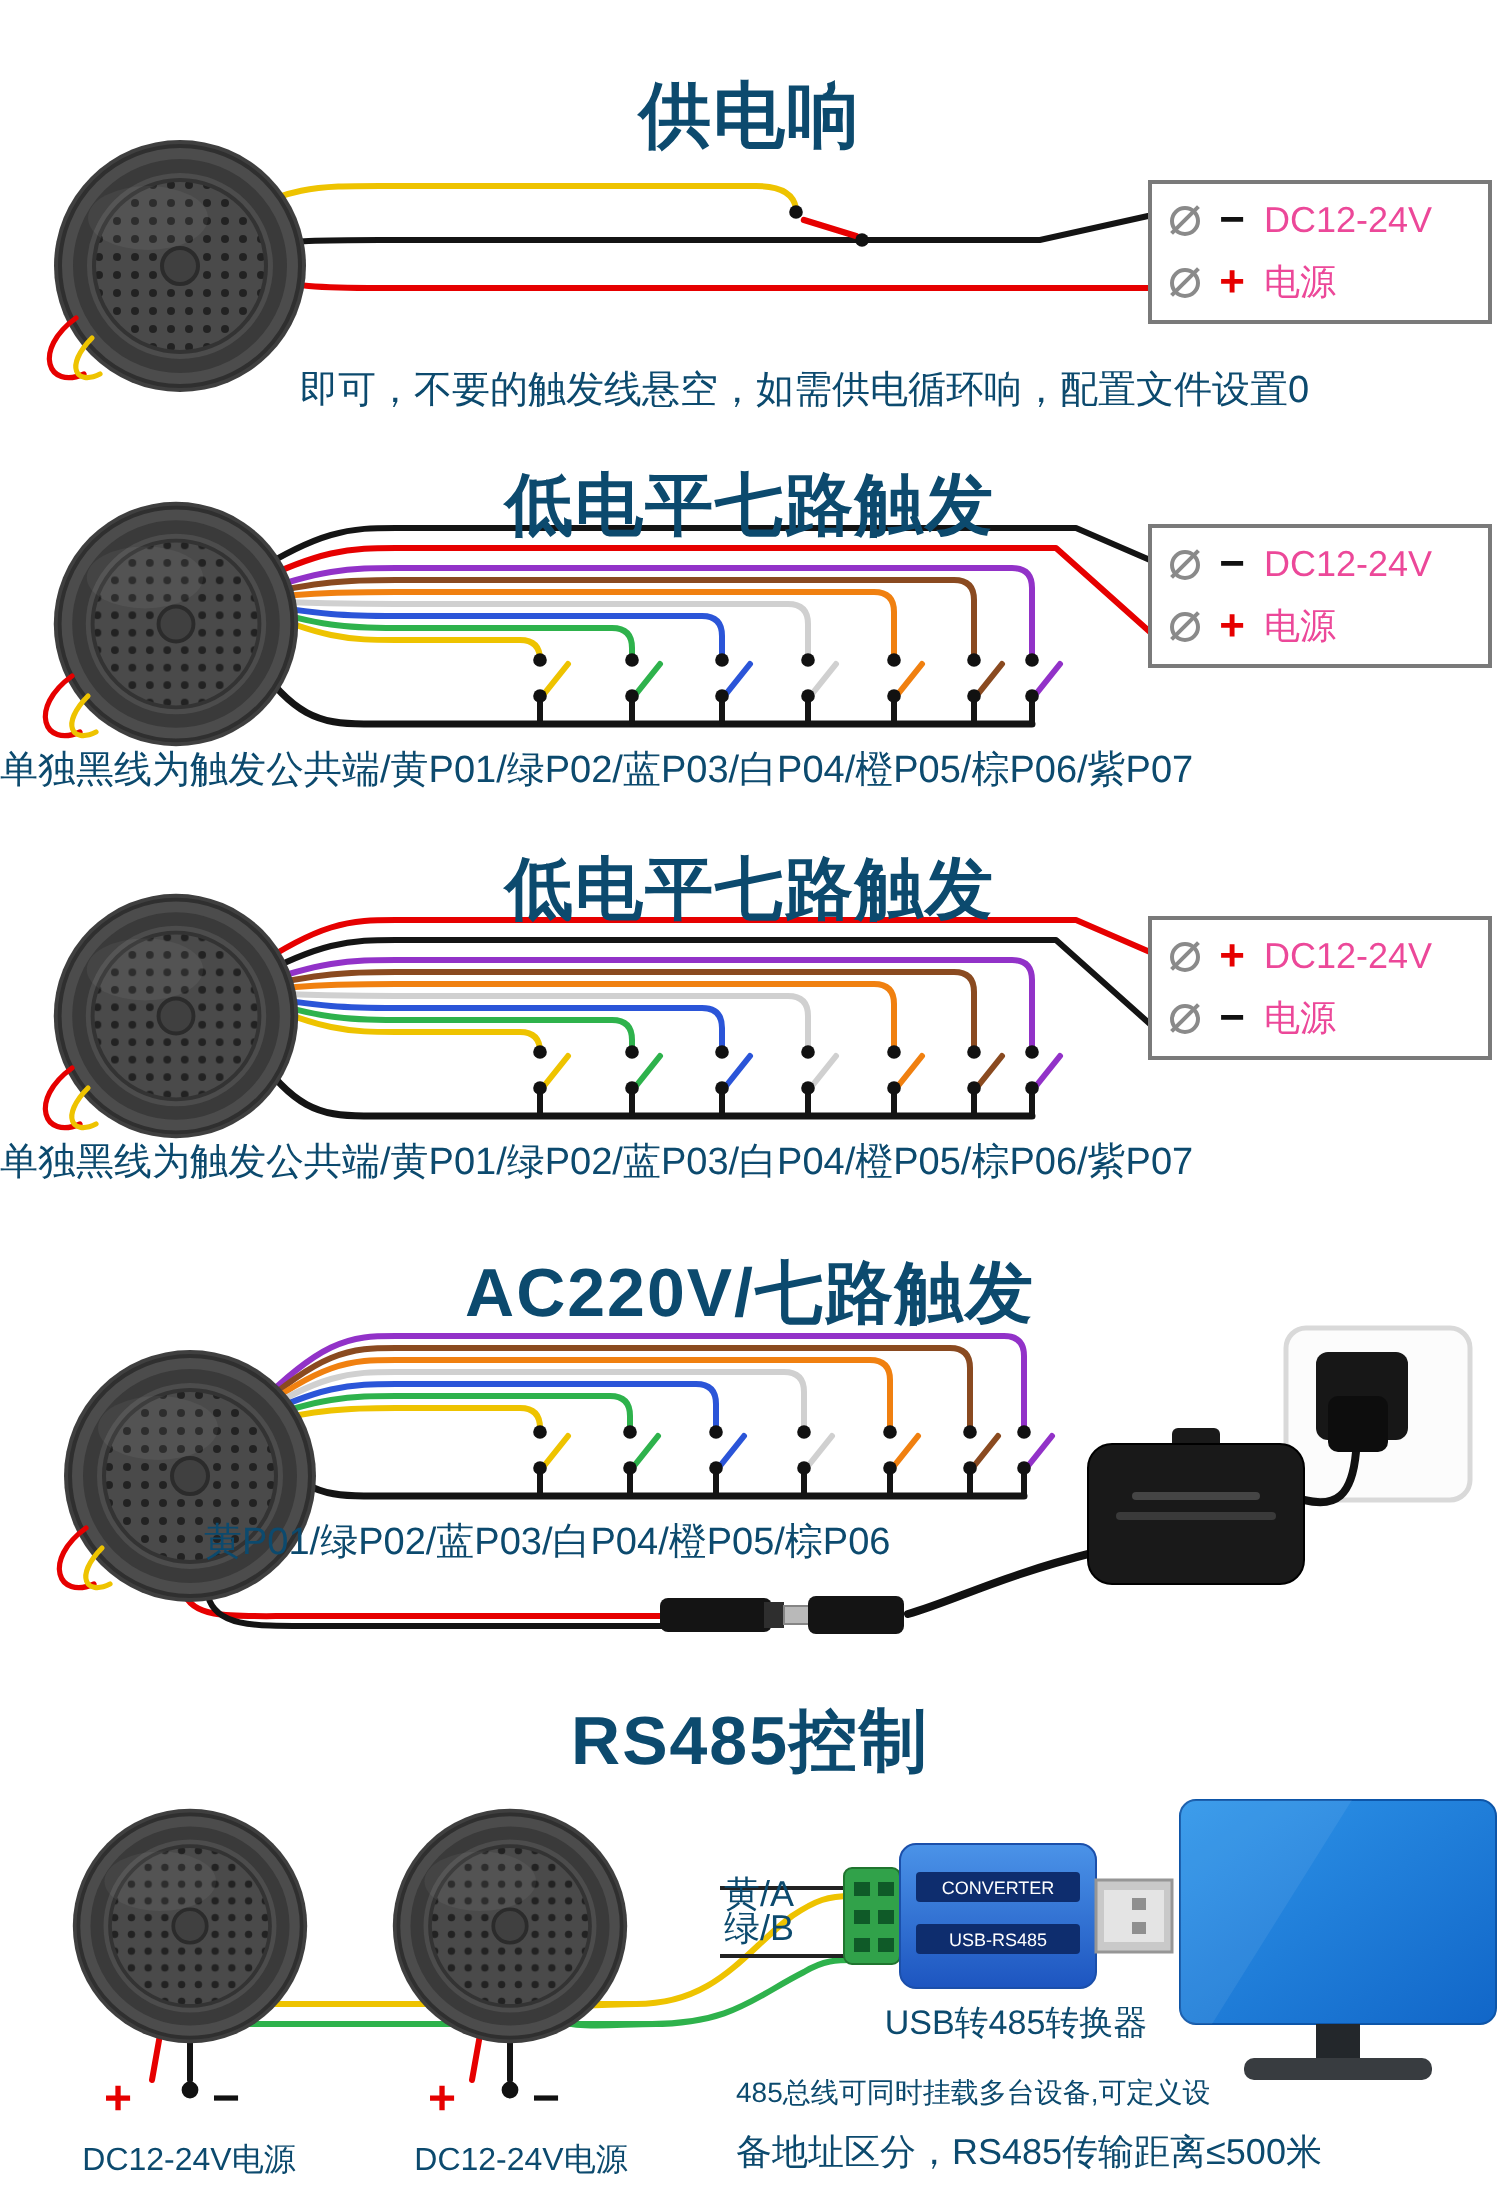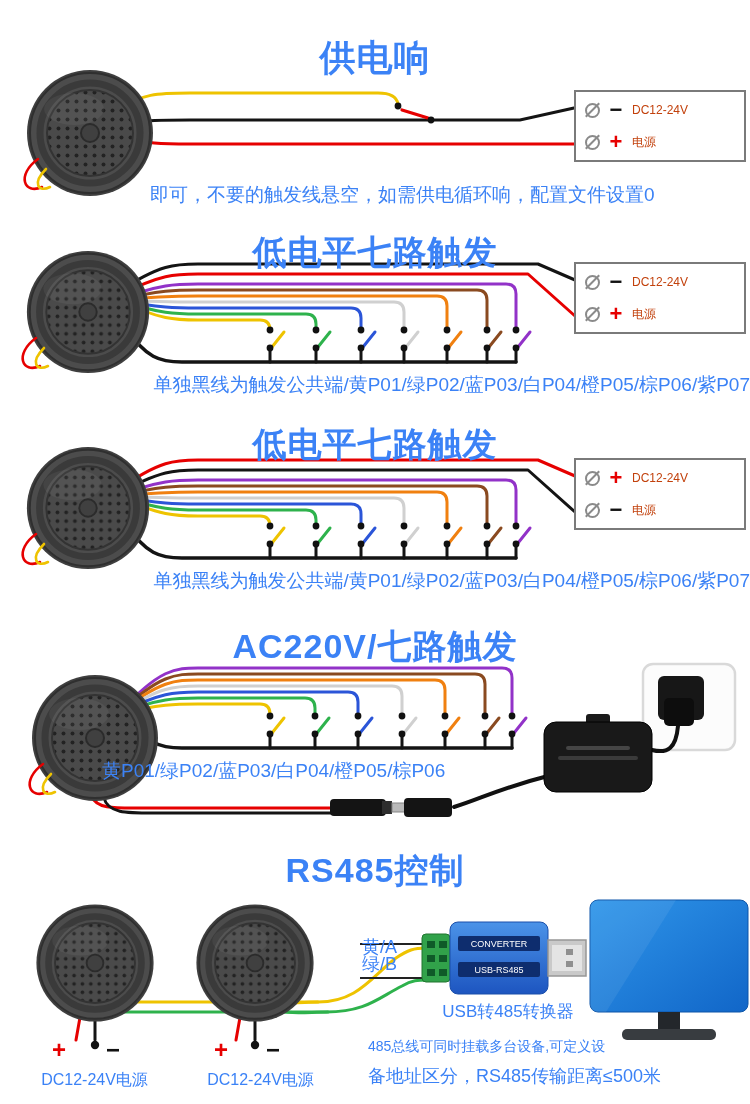--- a/index.html
+++ b/index.html
@@ -1,36 +1,36 @@
 <!DOCTYPE html>
 <html><head>
 <meta charset="utf-8">
 <style>
   *{margin:0;padding:0;box-sizing:border-box}
   html,body{background:#fff}
   .page{position:relative;width:750px;height:1104px;background:#fff;overflow:hidden;
         font-family:"Liberation Sans","DejaVu Sans",sans-serif;color:#111}
   .art{position:absolute;left:0;top:0}
-  .abs{position:absolute;white-space:nowrap;color:#3b82f6}
+  .abs{position:absolute;white-space:nowrap;color:#0c4a6e}
   .title{left:0;width:750px;text-align:center;font-size:34px;font-weight:700;letter-spacing:1px}
   #title1{font-size:36px}
   .note{font-size:19px}
-  .caption{left:0;width:750px;text-align:right;font-size:19px}
+  .caption{left:0;width:750px;text-align:left;font-size:19px}
   .terminal{position:absolute;left:574px;width:172px;height:72px;border:2px solid #7a7a7a;
             background:#fff;display:flex;flex-direction:column;justify-content:space-between;
             padding:7px 9px}
   .t-row{display:flex;align-items:center;gap:7px}
   .screw{display:inline-block;width:15px;height:15px;border:2px solid #8a8a8a;border-radius:50%;
          position:relative;flex:0 0 auto}
   .screw::after{content:"";position:absolute;left:-4px;top:4.6px;width:19px;height:2px;
          background:#8a8a8a;transform:rotate(-45deg)}
   .sign{font-size:22px;font-weight:700;width:18px;text-align:center;line-height:1}
   .sign.plus{color:#e60000}
   .sign.minus{color:#111}
-  .t-label{font-size:12px;color:#c2410c}
+  .t-label{font-size:18px;color:#ec4899}
   .mark{font-size:24px;font-weight:700;line-height:1}
   .mark.plus{color:#e60000}
   .mark.minus{color:#111}
   .dc-label{font-size:16px;text-align:center;width:145px}
   .wire-tag{font-size:18px}
   .conv-label{font-size:17px;text-align:center;width:180px}
   .svg-mark{font-size:9px;fill:#ffffff;text-anchor:middle;font-family:"Liberation Sans",sans-serif}
 </style>
 </head>
 <body>

